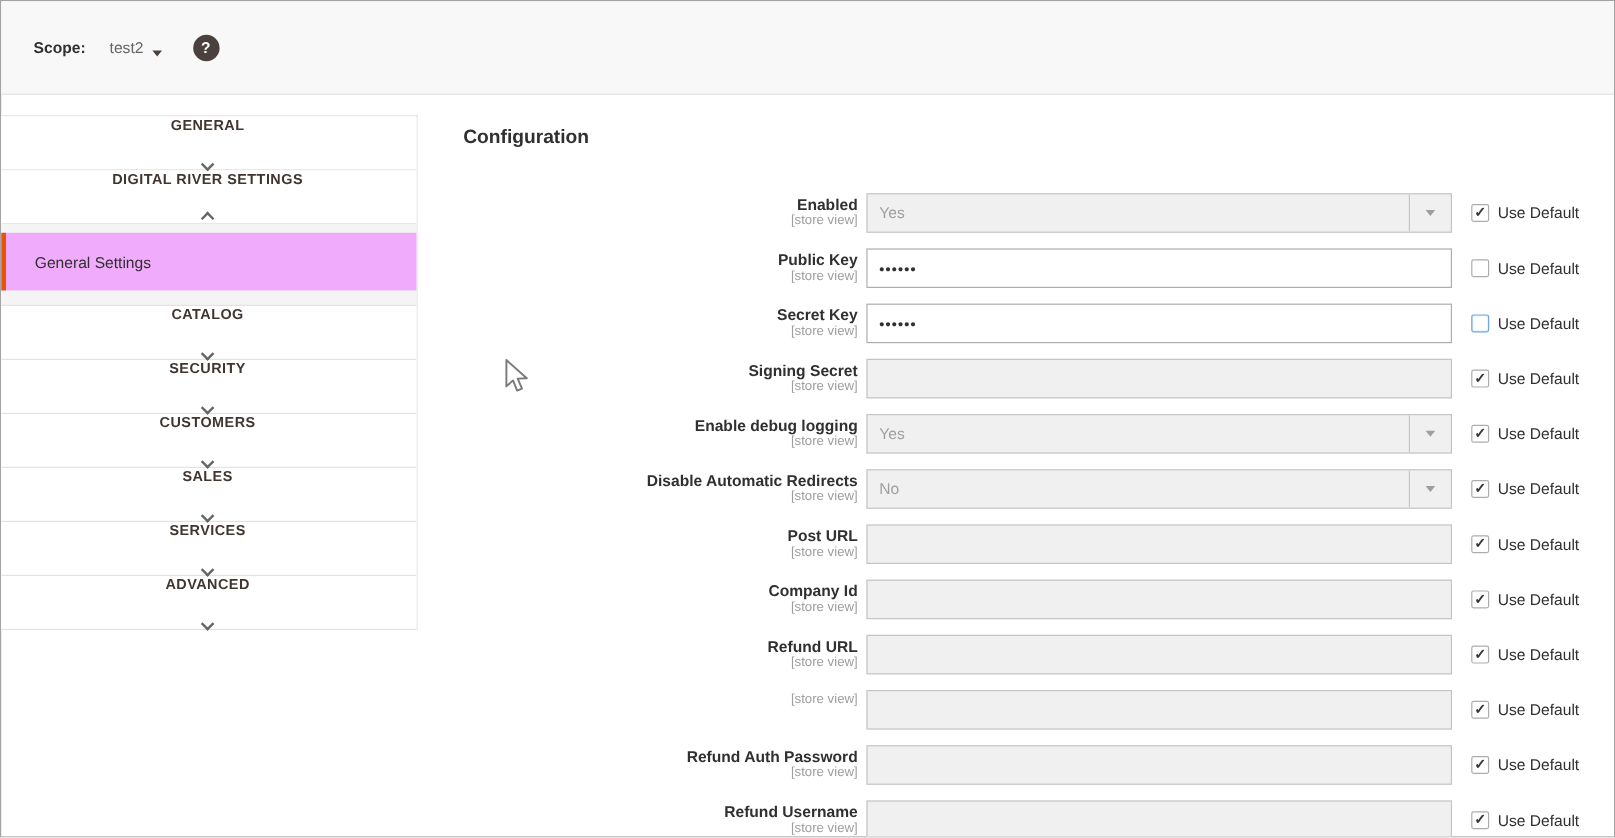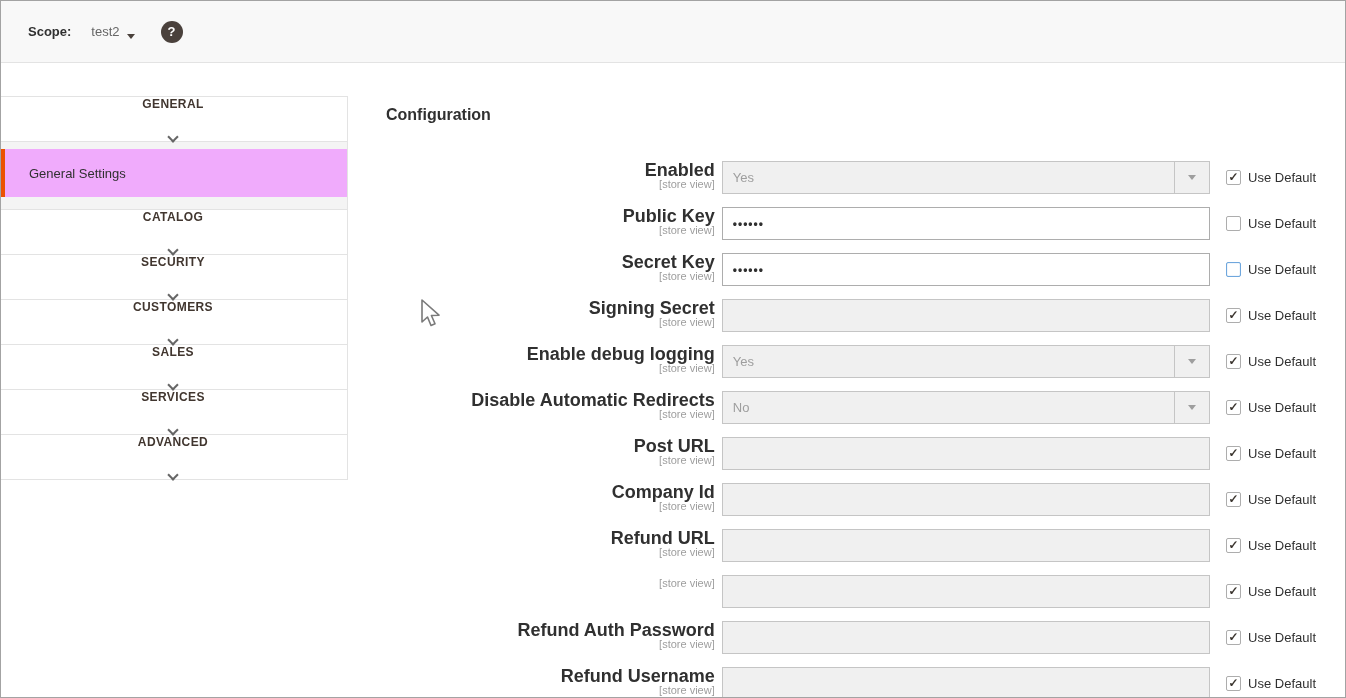--- a/index.html
+++ b/index.html
@@ -12,21 +12,21 @@
   .viewport {
     position:relative;
     width:1346px; height:698px;
     border:1px solid #a3a3a3;
     background:#ffffff;
     overflow:hidden;
   }
 
   
   .scope-bar {
-    position:absolute; top:0; left:0; right:0; height:62px;
+    position:absolute; top:0; left:0; right:0; height:78px;
     background:#f8f8f8;
     border-bottom:1px solid #e3e3e3;
     display:flex; align-items:center;
     padding-left:27px;
   }
   .scope-label { font-size:13px; font-weight:bold; color:#303030; }
   .scope-switcher {
     display:flex; align-items:flex-end; gap:7px;
     margin-left:20px; cursor:pointer;
   }
@@ -104,21 +104,21 @@
     margin-bottom:13px;
     min-height:33px;
   }
   .lbl {
     width:345px;
     text-align:right;
     padding-right:7px;
     padding-top:2px;
   }
   .lbl-main {
-    font-size:18px; font-weight:bold; color:#303030; line-height:15px;
+    font-size:13px; font-weight:bold; color:#303030; line-height:15px;
   }
   .lbl-scope {
     font-size:11px; color:#9e9e9e; line-height:13px;
   }
   .ctrl {
     width:502px; height:33px;
     border:1px solid #adadad;
     background:#ffffff;
     display:flex; align-items:stretch;
     font-size:13px;
@@ -188,20 +188,24 @@
 
   <div class="sidebar" id="sidebar">
   <div>
     <div class="sec-head">
       <span class="sec-label">GENERAL</span>
       <span class="chev down"></span>
     </div>
   </div>
 
   <div>
+    <div class="sec-head">
+      <span class="sec-label">DIGITAL RIVER SETTINGS</span>
+      <span class="chev up"></span>
+    </div>
   <div class="subpanel">
   <div class="subitem active">
     <span class="subitem-label">General Settings</span>
   </div>
 </div>
       </div>
 
   <div>
     <div class="sec-head">
       <span class="sec-label">CATALOG</span>

